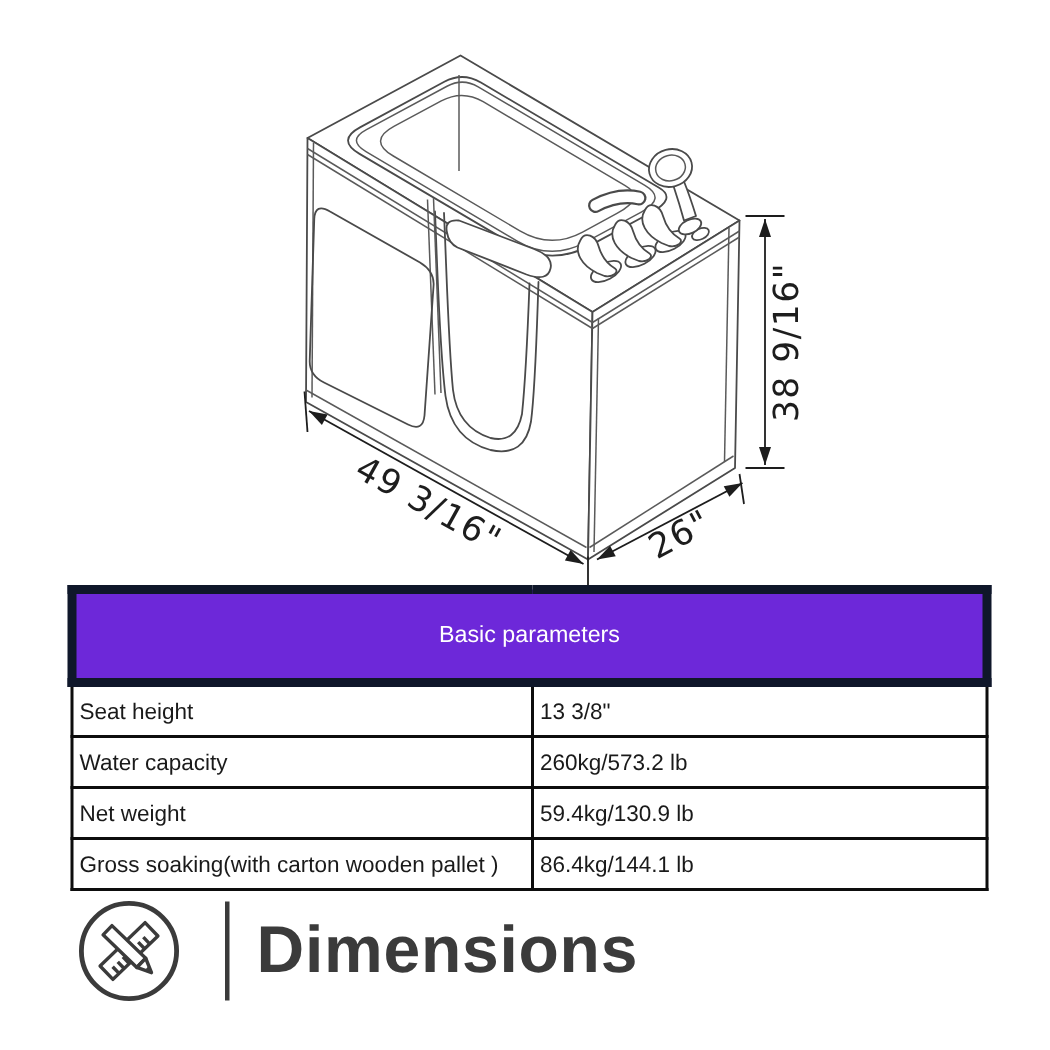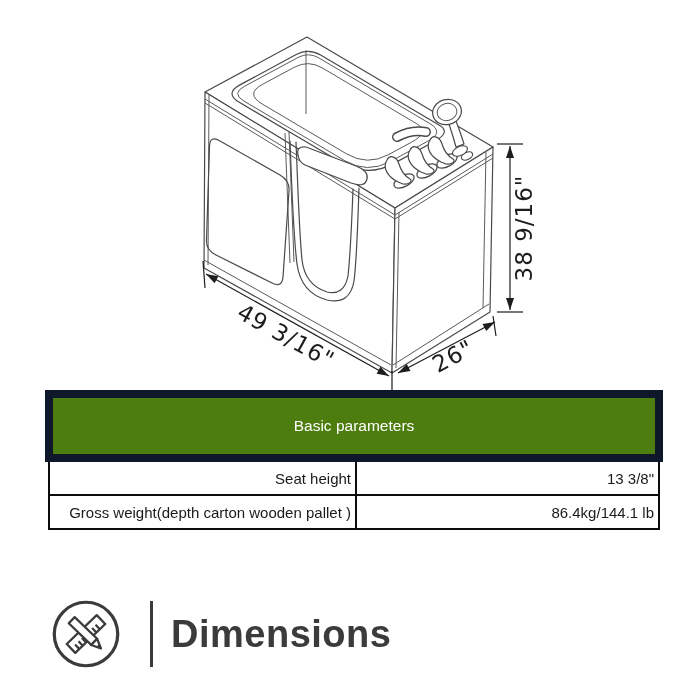--- a/index.html
+++ b/index.html
@@ -10,30 +10,30 @@
   #diagram svg{display:block;}
   .draw{stroke:#4a4a4a;stroke-width:1.2;fill:none;stroke-linejoin:round;stroke-linecap:round;}
   .drawf{stroke:#4a4a4a;stroke-width:1.2;fill:#ffffff;stroke-linejoin:round;stroke-linecap:round;}
   .thin{stroke:#5a5a5a;stroke-width:1;fill:none;stroke-linejoin:round;}
   .dim{stroke:#1d1d1d;stroke-width:1.2;fill:none;}
   .dimarrow{fill:#1d1d1d;stroke:none;}
   .dimtext{font-family:"DejaVu Sans",sans-serif;font-size:23px;fill:#1d1d1d;letter-spacing:1px;}
   
   #spec-table{position:absolute;left:45px;top:390px;width:610px;border-collapse:collapse;
               table-layout:fixed;font-size:15px;color:#1a1a1a;}
-  #spec-table th{background:#4d7c0f;color:#ffffff;font-weight:500;font-size:15.5px;
-                 height:24px;border:8px solid #0f172a;padding:16px;}
-  #spec-table td{border:2px solid #0d0d0d;text-align:right;height:32px;padding:0 4px;
+  #spec-table th{background:#6d28d9;color:#ffffff;font-weight:500;font-size:15.5px;
+                 height:24px;border:6px solid #0f172a;padding:16px;}
+  #spec-table td{border:2px solid #0d0d0d;text-align:left;height:32px;padding:0 4px;
                  background:#ffffff;}
   #spec-table{border:2px solid #0d0d0d;}
   
   #footer{position:absolute;left:50px;top:596px;display:flex;align-items:center;height:76px;}
   #dim-icon{width:72px;height:76px;flex:0 0 auto;}
   #footer-divider{width:3px;height:66px;background:#3b3b3b;margin:0 18px 0 28px;}
-  #footer-heading{font-size:38px;font-weight:bold;color:#3b3b3b;letter-spacing:0.5px;
+  #footer-heading{font-size:44px;font-weight:bold;color:#3b3b3b;letter-spacing:0.5px;
                   font-family:"Liberation Sans",sans-serif;}
 </style>
 </head>
 <body>
 
 <div id="stage">
 
   <div id="diagram">
     <svg width="700" height="390" viewBox="0 0 700 390">
 
@@ -126,21 +126,29 @@
       <tr>
         <th colspan="2">Basic parameters</th>
       </tr>
     </thead>
     <tbody>
       <tr>
         <td>Seat height</td>
         <td>13 3/8"</td>
       </tr>
       <tr>
-        <td>Gross weight(depth carton wooden pallet )</td>
+        <td>Water capacity</td>
+        <td>260kg/573.2 lb</td>
+      </tr>
+      <tr>
+        <td>Net weight</td>
+        <td>59.4kg/130.9 lb</td>
+      </tr>
+      <tr>
+        <td>Gross soaking(with carton wooden pallet )</td>
         <td>86.4kg/144.1 lb</td>
       </tr>
     </tbody>
   </table>
 
   <div id="footer">
     <svg id="dim-icon" viewBox="0 0 76 80">
       <circle cx="38" cy="40" r="33.5" fill="#ffffff" stroke="#3b3b3b" stroke-width="3.4"></circle>
       <g transform="rotate(-44 38 40)" stroke="#3b3b3b" fill="#ffffff" stroke-width="2.4" stroke-linejoin="round">
         <rect x="16" y="33.5" width="44" height="13"></rect>

